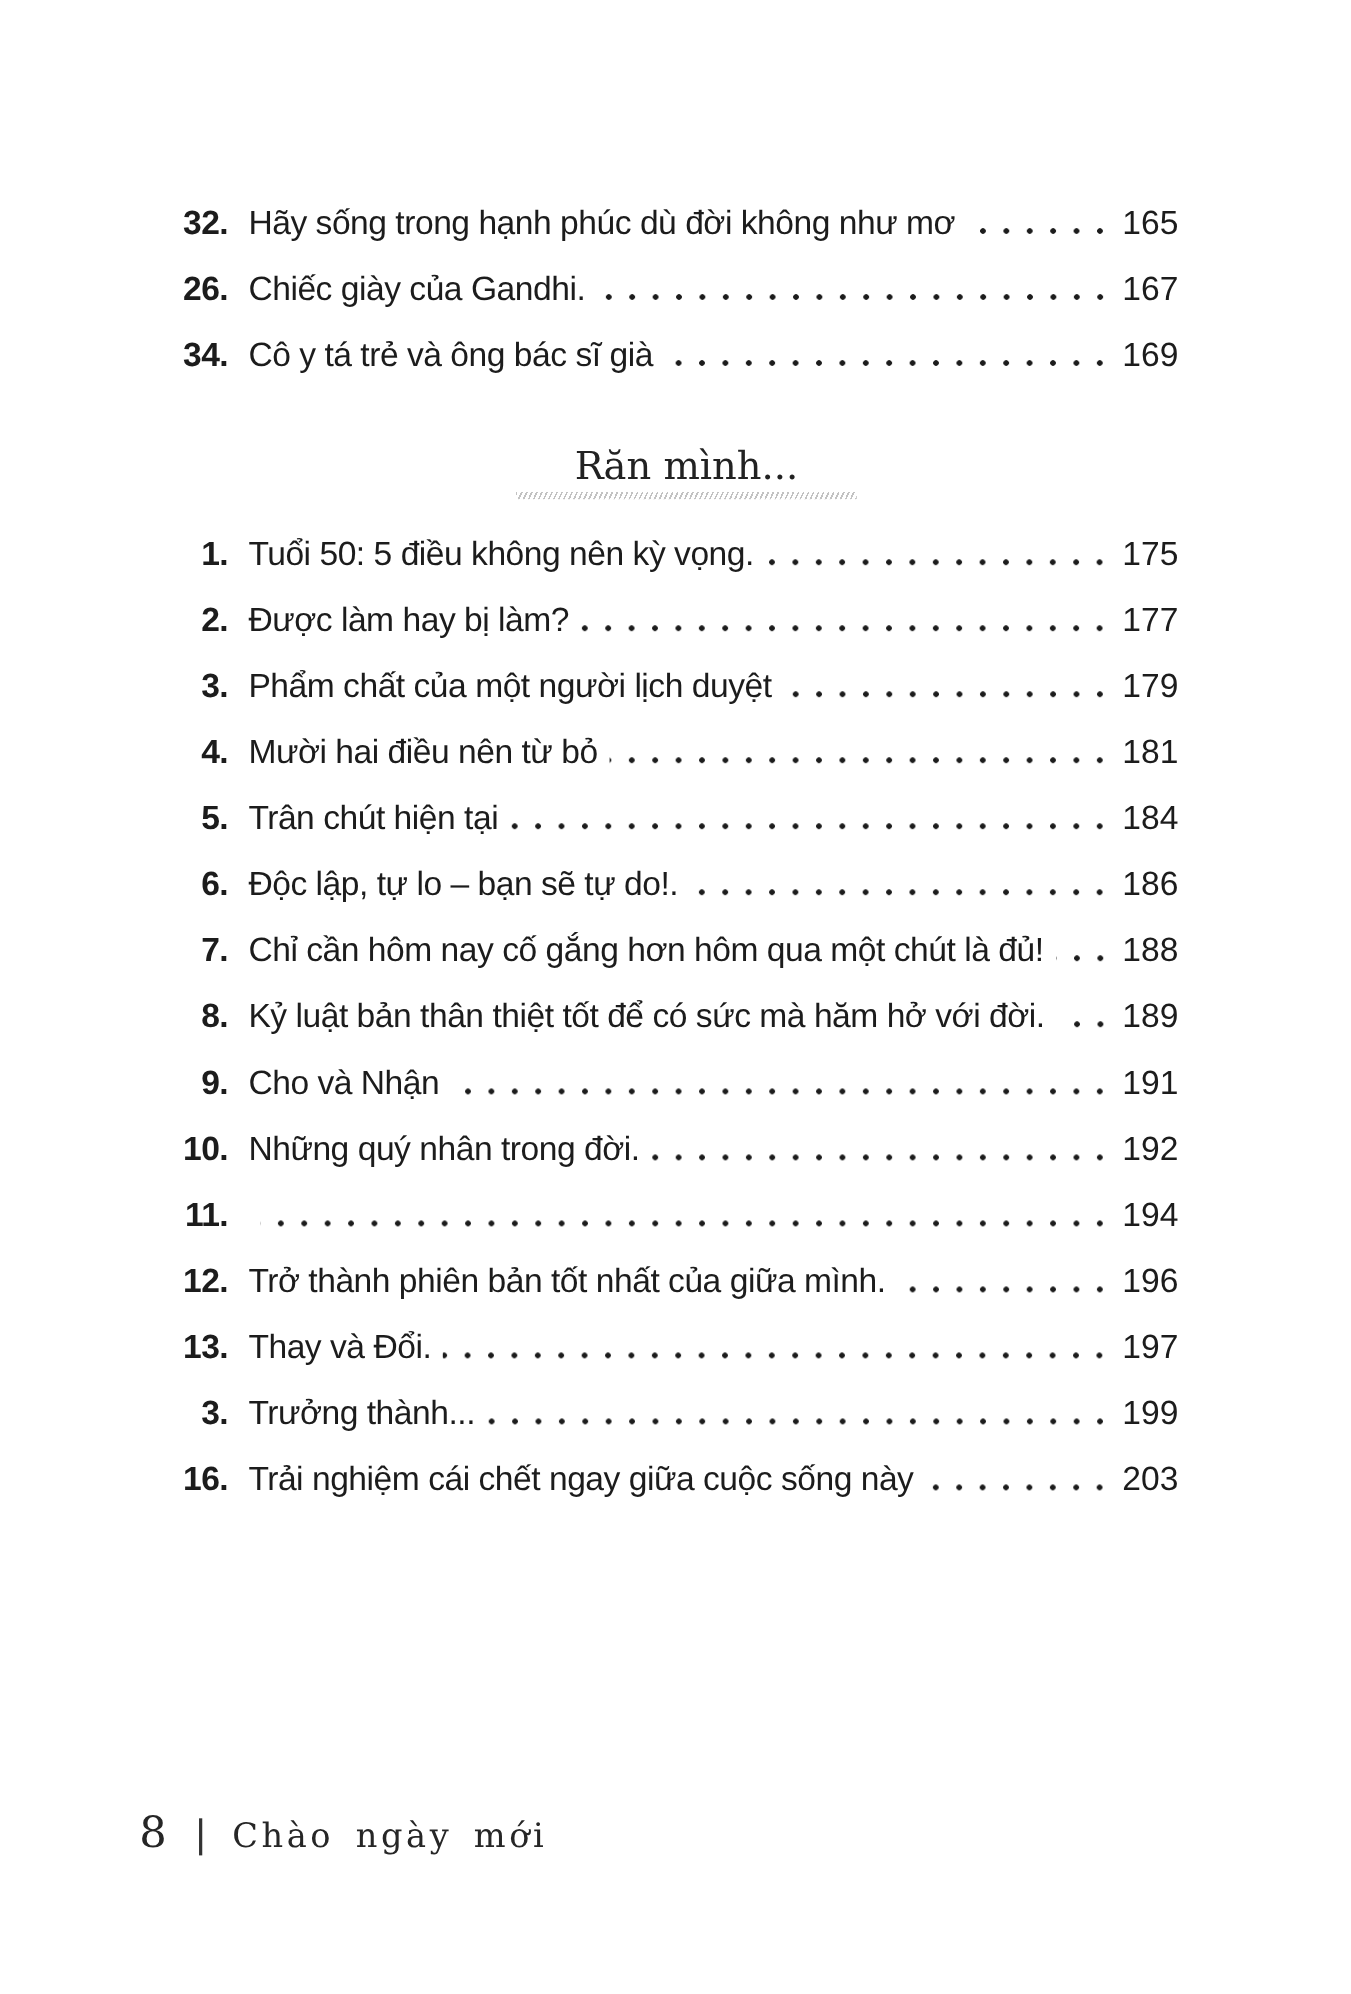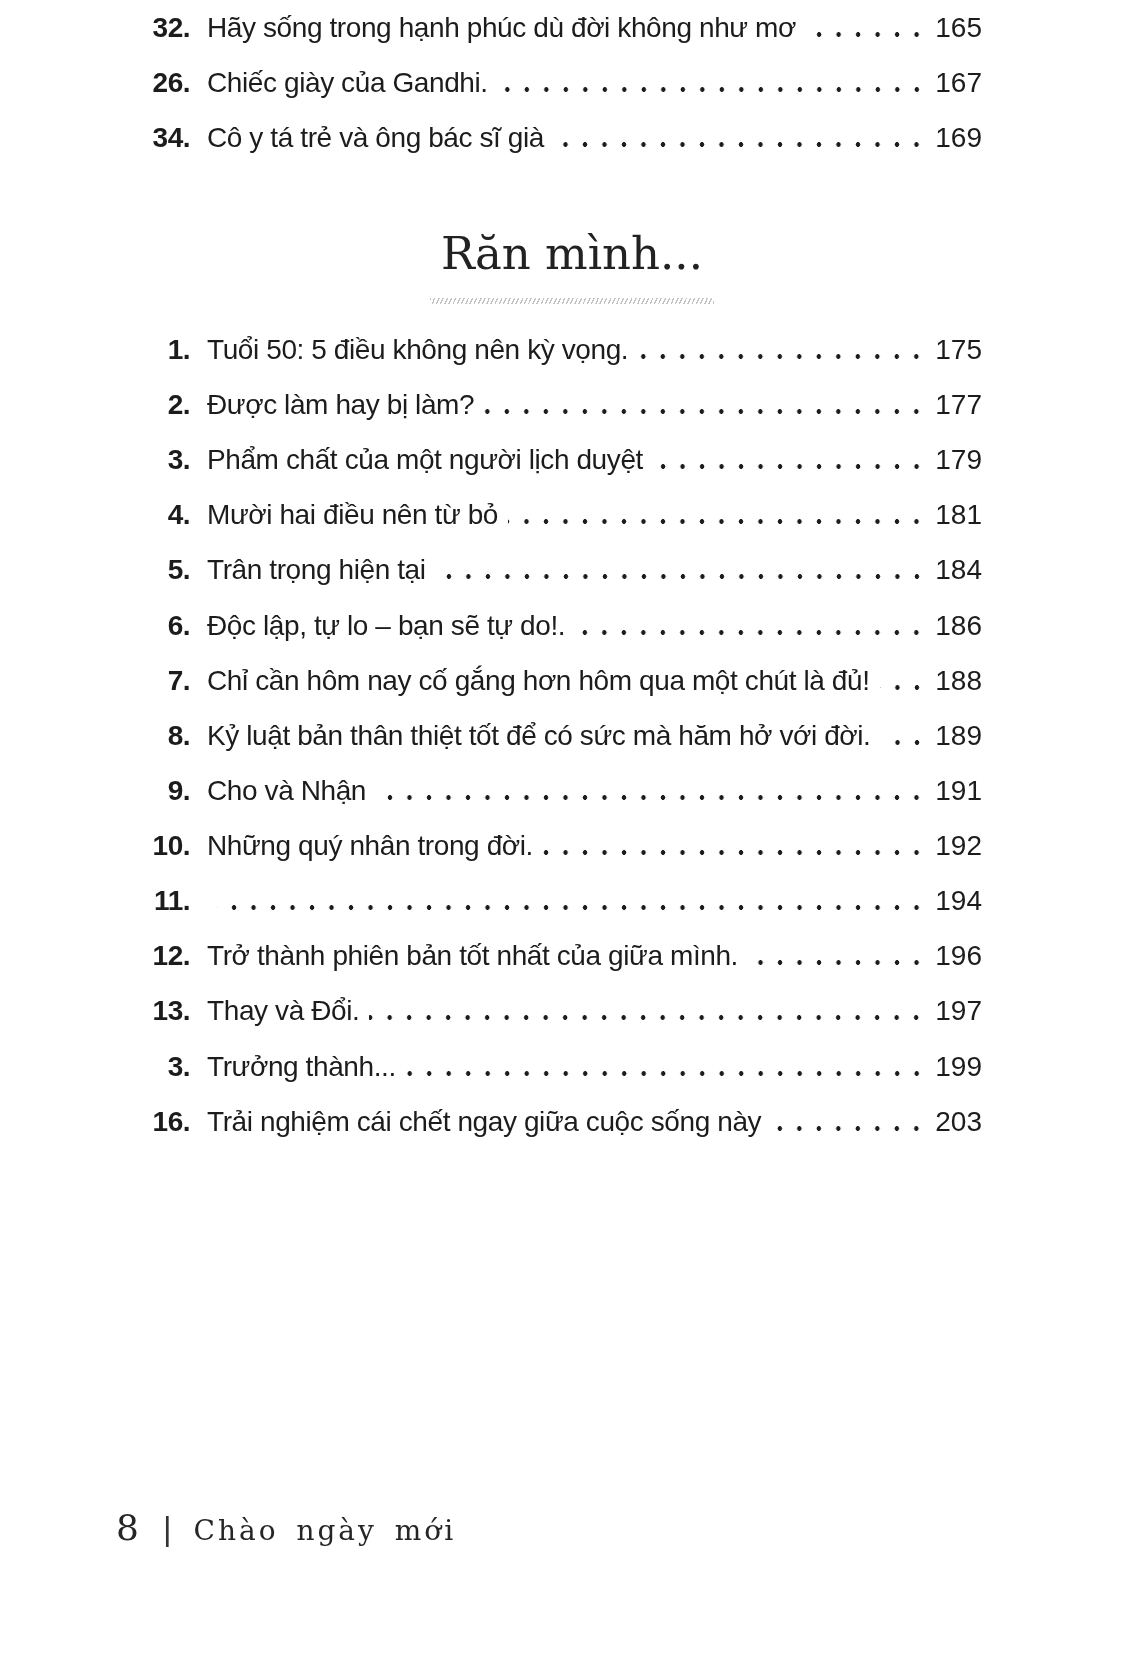--- a/index.html
+++ b/index.html
@@ -9,21 +9,21 @@
     height: 1662px;
     background: var(--bg, #ffffff);
     font-family: "Liberation Sans", sans-serif;
     color: var(--text, #1c1c1c);
     overflow: hidden;
   }
   .toc {
     padding-left: 138px;
     padding-right: 144px;
   }
-  .toc-top { }
+  .toc-top { padding-top: 158px; }
   .toc-main { margin-top: 18px; }
   .row {
     display: flex;
     align-items: baseline;
     height: 55.13px;
     line-height: 55.13px;
     font-size: 28px;
     white-space: nowrap;
   }
   .num {
@@ -48,24 +48,24 @@
 
   .section-wrap {
     margin-top: 48px;
     text-align: center;
     transform: translateX(9px);
   }
   .section-header { display: inline-flex; flex-direction: column; align-items: center; }
   .section-title {
     font-family: "DejaVu Serif", serif;
     font-weight: normal;
-    font-size: 45px;
+    font-size: 32px;
     line-height: 1.1;
     color: #222222;
-    margin: 16px;
+    margin: 0;
   }
   .section-band {
     width: 284px;
     height: 6px;
     margin-top: 3px;
     background: repeating-linear-gradient(115deg, var(--hatch, #c2c2c2) 0 1.3px, rgba(0,0,0,0) 1.3px 3.8px);
   }
 
   .footer {
     position: absolute;
@@ -150,21 +150,21 @@
 
   <div class="row">
     <span class="num">4.</span>
     <span class="title">Mười hai điều nên từ bỏ</span>
     <span class="leader"></span>
     <span class="pnum">181</span>
   </div>
 
   <div class="row">
     <span class="num">5.</span>
-    <span class="title">Trân trọng hiện tại</span>
+    <span class="title">Trân chút hiện tại</span>
     <span class="leader"></span>
     <span class="pnum">184</span>
   </div>
 
   <div class="row">
     <span class="num">6.</span>
     <span class="title">Độc lập, tự lo – bạn sẽ tự do!.</span>
     <span class="leader"></span>
     <span class="pnum">186</span>
   </div>

